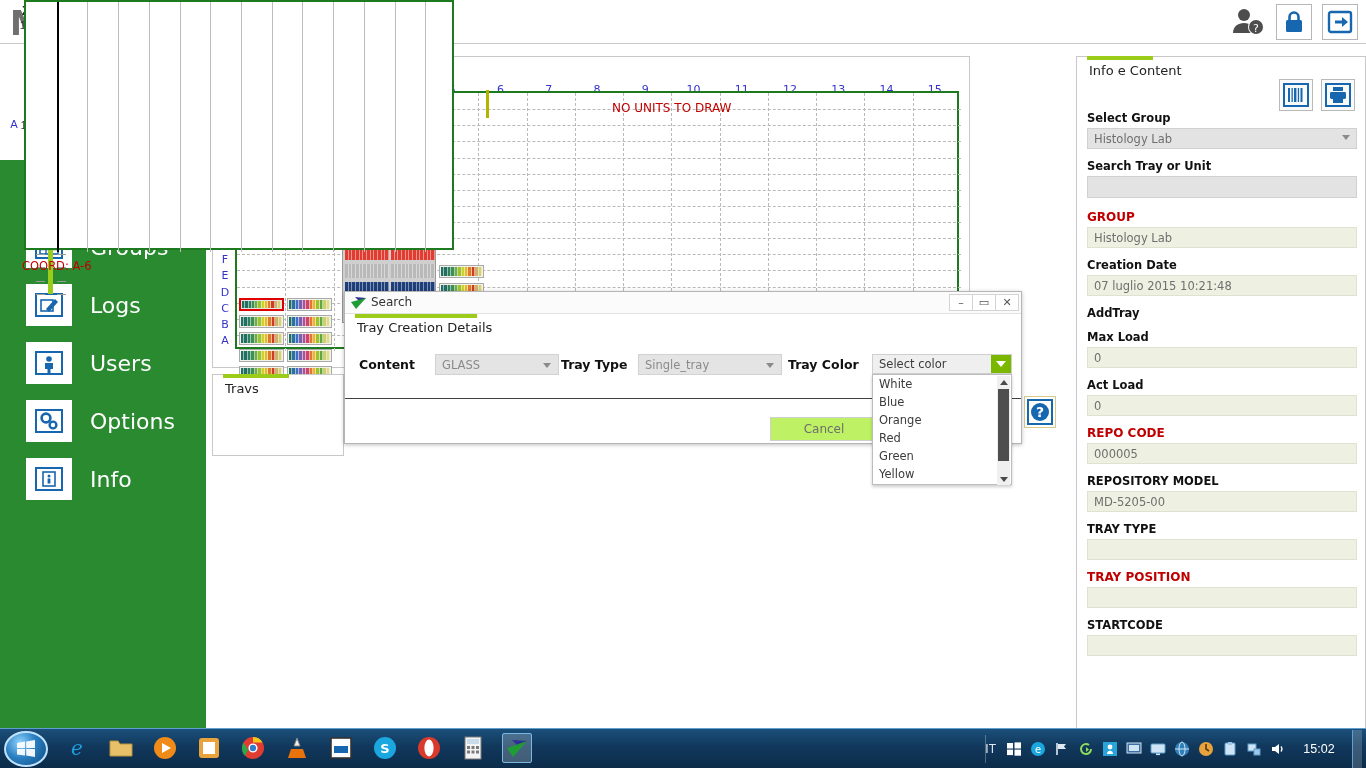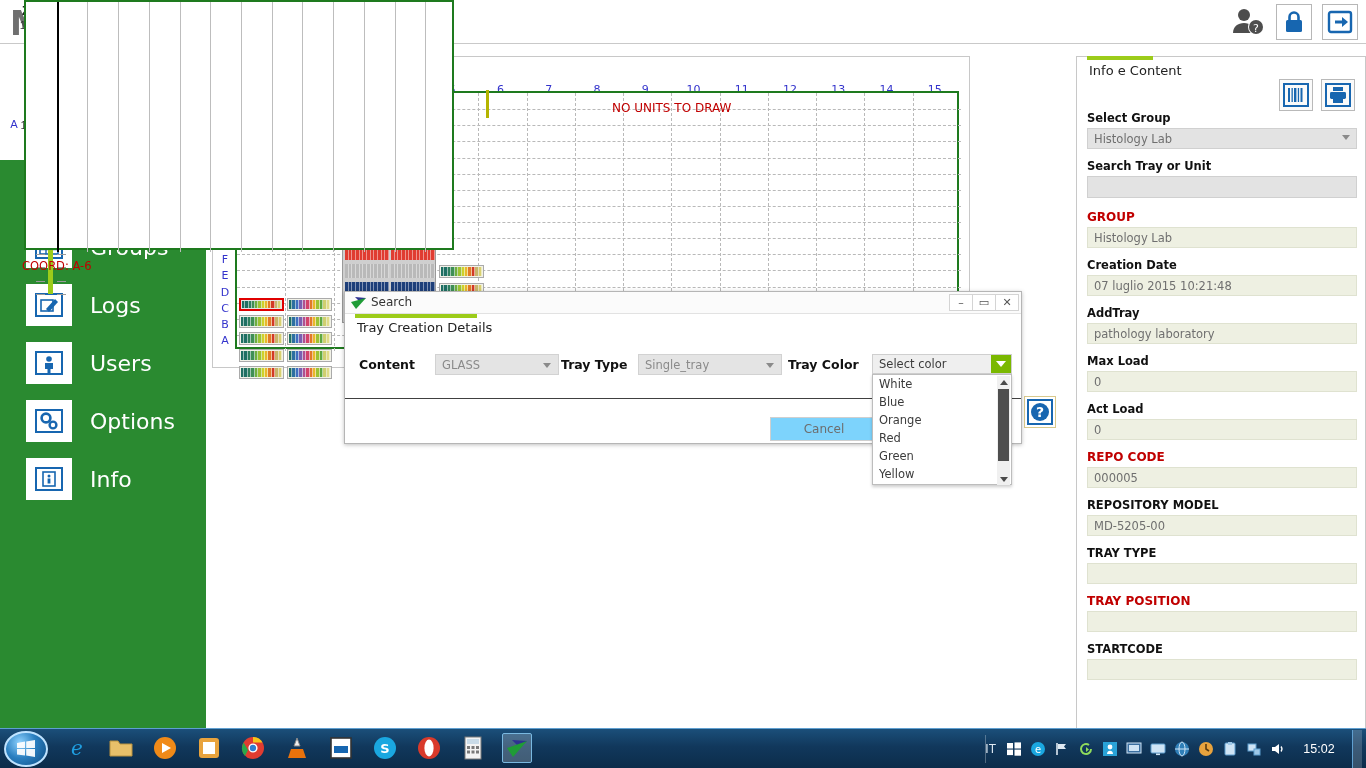--- a/index.html
+++ b/index.html
@@ -143,21 +143,21 @@
   .fld-lbl { position:absolute; font-size:12.5px; font-weight:bold; color:#111; font-family:"DejaVu Sans", sans-serif;}
   .sel {
     position:absolute; height:21px; background:#e4e4e4; border:1px solid #d2d2d2;
     font-size:11.5px; color:#8a8a8a; line-height:21px; padding-left:6px;
     font-family:"DejaVu Sans", sans-serif;
   }
   .sel .car { position:absolute; right:7px; top:8px; width:0;height:0;
     border-left:4px solid transparent;border-right:4px solid transparent;border-top:5px solid #8a8a8a;}
   .cancel-btn {
     position:absolute; left:770px; top:417px; width:108px; height:24px;
-    border:1px solid #cfcfcf; background:#7dd3fc; color:#6d6d6d; font-size:12px;
+    border:1px solid #cfcfcf; background:#bef264; color:#6d6d6d; font-size:12px;
     display:flex; align-items:center; justify-content:center;
     font-family:"DejaVu Sans", sans-serif;
   }
 
   
   .ccombo { position:absolute; left:872px; top:354px; width:140px; height:20px;
             background:#efefef; border:1px solid #cfcfcf; }
   .ccombo .txt { position:absolute; left:6px; top:2px; font-size:11.5px; color:#3b3b3b; font-family:"DejaVu Sans", sans-serif;}
   .ccombo .btn { position:absolute; right:0; top:0; width:20px; height:18px; background:#7ab800;
                  display:flex; align-items:center; justify-content:center;}
@@ -811,20 +811,24 @@
         <div class="zoom-tick" style="left: 36px; top: 294px;"></div>
         <div class="zoom-tick" style="left: 57px; top: 294px;"></div>
         <div class="zoom-lbl" style="left: 14px; top: 19px;">16</div>
         <div class="zoom-lbl" style="left: 14px; top: 119px;">11</div>
         <div class="zoom-lbl" style="left: 14px; top: 209px;">6</div>
       </div>
     <div class="zoom-track"></div>
     <div class="zoom-handle"></div>
   </div>
 
+  <div class="panel" id="travs-panel">
+    <div class="panel-tab"></div>
+    <div class="panel-title">Travs</div>
+  </div>
 
   <div id="draw-panel">
     <div id="travs-grid">
         <div class="rowhdr" style="left: 8px; top: 118px;">A</div>
         <div class="gridbox" style="left: 24px; top: 0px; width: 430px; height: 250px;">
           <div style="position: absolute; left: 30.7143px; top: 0px; width: 2px; height: 250px; background: rgb(0, 0, 0);"></div>
           <div style="position: absolute; left: 61.4286px; top: 0px; width: 1px; height: 250px; background: rgb(189, 189, 189);"></div>
           <div style="position: absolute; left: 92.1429px; top: 0px; width: 1px; height: 250px; background: rgb(189, 189, 189);"></div>
           <div style="position: absolute; left: 122.857px; top: 0px; width: 1px; height: 250px; background: rgb(189, 189, 189);"></div>
           <div style="position: absolute; left: 153.571px; top: 0px; width: 1px; height: 250px; background: rgb(189, 189, 189);"></div>
@@ -948,21 +952,20 @@
         <span class="car"></span>
       </div>
       <div class="ip-lbl">Search Tray or Unit</div>
       <div class="ip-field grey" style="height:22px;" placeholder=""></div>
       <div id="info-fields" style="margin-top:12px;">
           <div class="ip-lbl red">GROUP</div>
           <div class="ip-field">Histology Lab</div>
           <div class="ip-lbl">Creation Date</div>
           <div class="ip-field">07 luglio 2015 10:21:48</div>
           <div class="ip-lbl">AddTray</div>
-          <div class="ip-field">pathology laboratory</div>
           <div class="ip-lbl">Max Load</div>
           <div class="ip-field">0</div>
           <div class="ip-lbl">Act Load</div>
           <div class="ip-field">0</div>
           <div class="ip-lbl red">REPO CODE</div>
           <div class="ip-field">000005</div>
           <div class="ip-lbl">REPOSITORY MODEL</div>
           <div class="ip-field">MD-5205-00</div>
           <div class="ip-lbl">TRAY TYPE</div>
           <div class="ip-field"></div>

